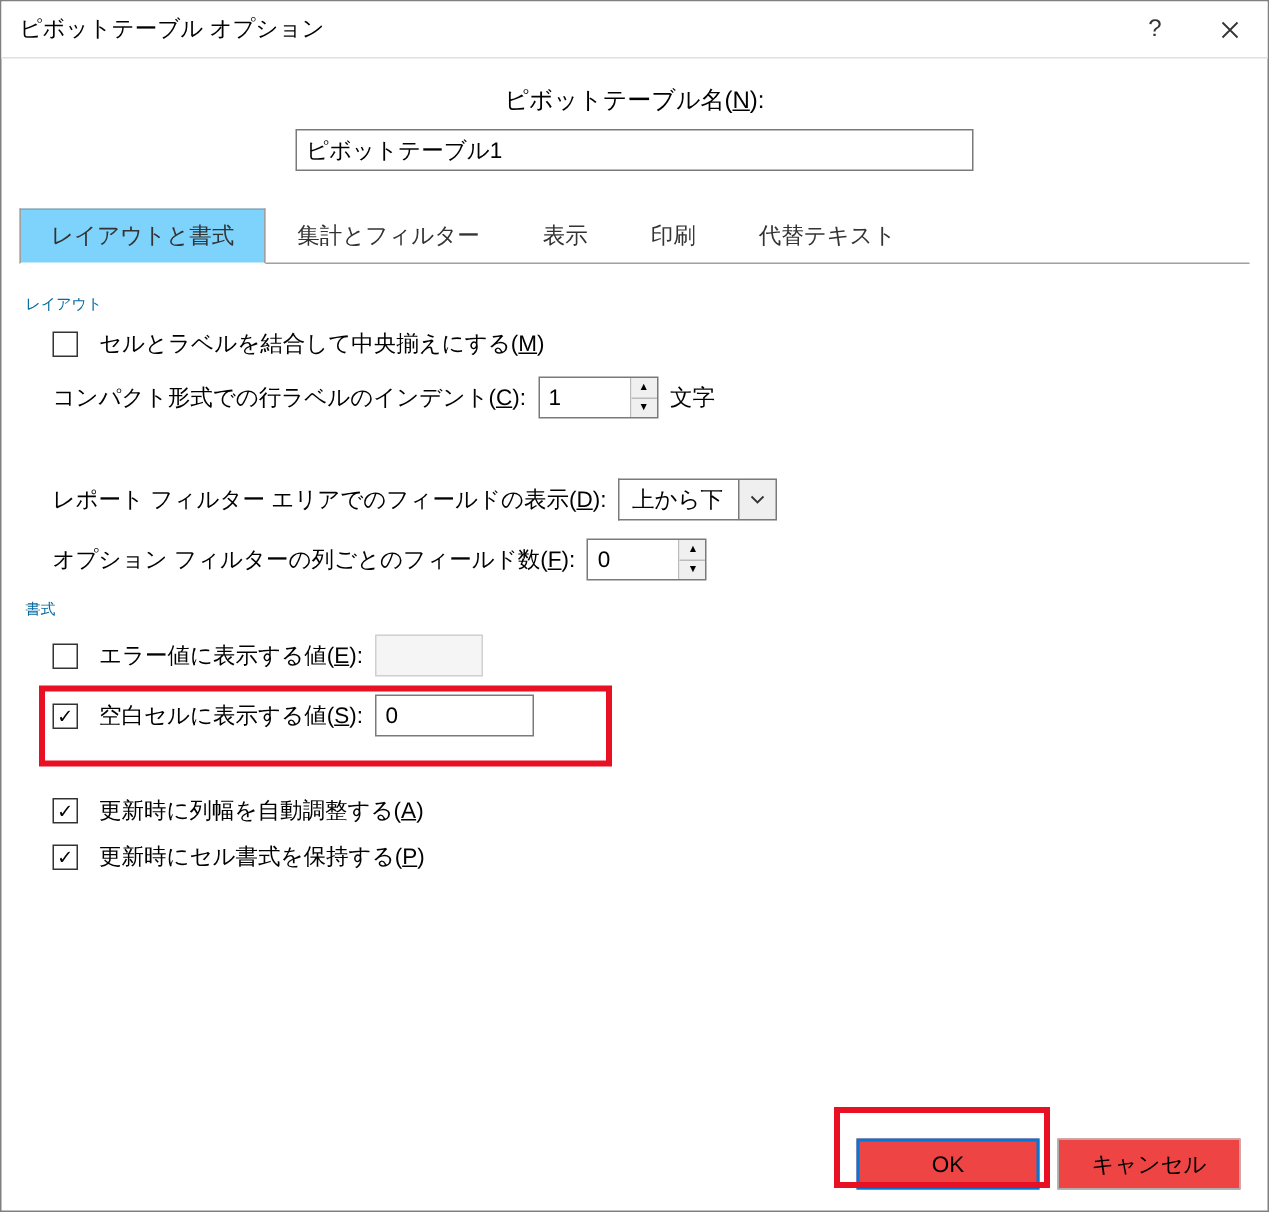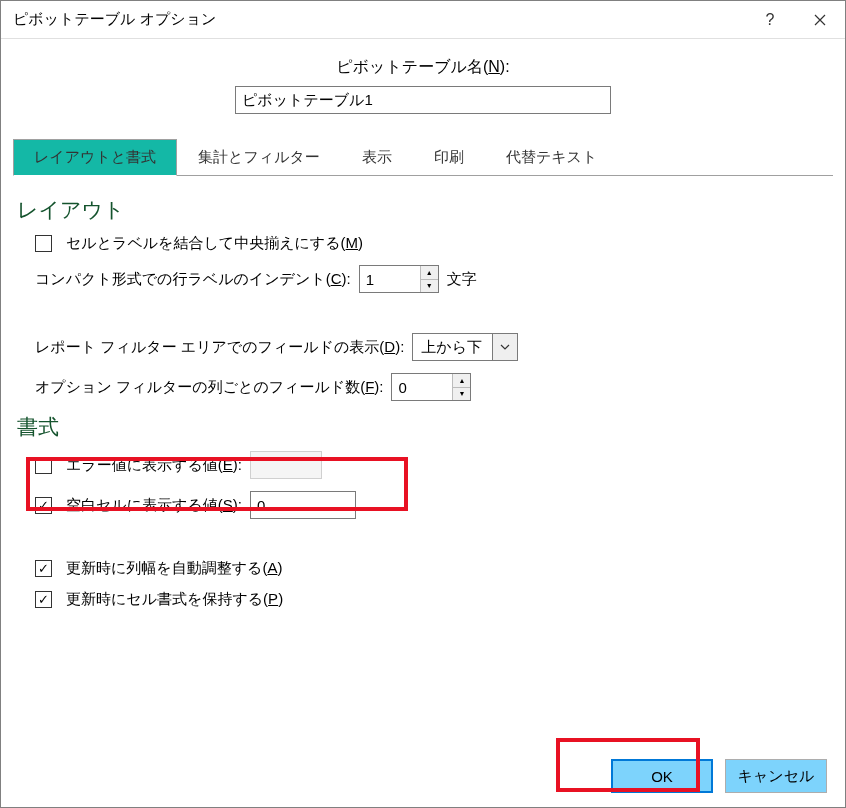--- a/index.html
+++ b/index.html
@@ -6,30 +6,30 @@
   body { margin: 0; background: #fff; width: 846px; height: 808px; overflow: hidden; }
   .dialog { width: 846px; height: 808px; border: 1px solid #808080; background: #fff; display: flex; flex-direction: column; justify-content: center; }
 
   .titlebar { height: 38px; background: #fff; display: flex; align-items: center; padding: 0 0 0 12px; border-bottom: 1px solid #e0e0e0; }
   .titlebar-title { font-size: 15px; color: #000; flex: 1; }
   .titlebar-btn { width: 50px; height: 38px; display: flex; align-items: center; justify-content: center; font-size: 16px; color: #333; }
 
   .content { padding: 18px 12px 10px 12px; flex: 1; }
 
   .name-row { display: flex; align-items: center; gap: 8px; margin-bottom: 24px; flex-direction: column; }
-  .name-input { border: 1px solid #7a7a7a; padding: 4px 6px; font-size: 15px; width: 376px; height: 28px; }
+  .name-input { border: 1px solid #7a7a7a; padding: 4px 6px; font-size: 15px; width: 452px; height: 28px; }
   .underline { text-decoration: underline; }
 
   .tabstrip { display: flex; border-bottom: 1px solid #a0a0a0; }
   .tab { padding: 8px 20px; font-size: 15px; color: #333; border: 1px solid transparent; border-bottom: none; cursor: default; position: relative; top: 1px; }
-  .tab.active { border-color: #a0a0a0; background: #14b8a6; border-bottom: 1px solid #fff; }
+  .tab.active { border-color: #a0a0a0; background: #7dd3fc; border-bottom: 1px solid #fff; }
   
   .tabpanel { padding: 14px 4px 4px 4px; }
 
-  .section-label { font-size: 21px; color: #14532d; margin: 6px 0 10px 0; }
+  .section-label { font-size: 10px; color: #0369a1; margin: 6px 0 10px 0; }
   .row { display: flex; align-items: center; margin: 8px 0 12px 18px; font-size: 15px; gap: 8px; }
   
   .checkbox { width: 17px; height: 17px; border: 1px solid #333; display: inline-flex; align-items: center; justify-content: center; margin-right: 6px; flex-shrink: 0; }
   .checkbox.checked::before { content: "✓"; font-size: 13px; line-height: 1; color: #000; }
 
   .spinner-wrap { display: inline-flex; border: 1px solid #7a7a7a; height: 28px; }
   .spinner-input { border: none; width: 60px; padding: 2px 6px; font-size: 15px; outline: none; }
   .spinner-btns { display: flex; flex-direction: column; width: 18px; border-left: 1px solid #bbb; }
   .spinner-btn { flex: 1; display: flex; align-items: center; justify-content: center; font-size: 7px; background: #f0f0f0; border: none; }
   .spinner-btn:first-child { border-bottom: 1px solid #bbb; }
@@ -41,21 +41,21 @@
   .section-gap { height: 20px; }
 
   .text-input-sm { border: 1px solid #7a7a7a; height: 28px; width: 106px; padding: 2px 6px; font-size: 15px; }
   .text-input-disabled { border: 1px solid #d0d0d0; background: #f5f5f5; height: 28px; width: 72px; }
 
   .highlight-box { position: absolute; border: 4px solid #e81123; pointer-events: none; }
   .hl1 { left: 26px; top: 457px; width: 382px; height: 54px; }
   .hl2 { left: 556px; top: 738px; width: 144px; height: 54px; }
 
   .footer { display: flex; justify-content: flex-end; gap: 12px; padding: 10px 18px 14px 18px; }
-  .btn { width: 102px; height: 34px; font-size: 15px; background: #7dd3fc; border: 1px solid #adadad; cursor: default; display: flex; align-items: center; justify-content: center; }
+  .btn { width: 122px; height: 34px; font-size: 15px; background: #ef4444; border: 1px solid #adadad; cursor: default; display: flex; align-items: center; justify-content: center; }
   .btn.primary { border: 2px solid #0078d7; }
 </style>
 </head>
 <body>
 
 <div class="dialog">
 
   <div class="titlebar">
     <div class="titlebar-title">ピボットテーブル オプション</div>
     <div class="titlebar-btn">?</div>

